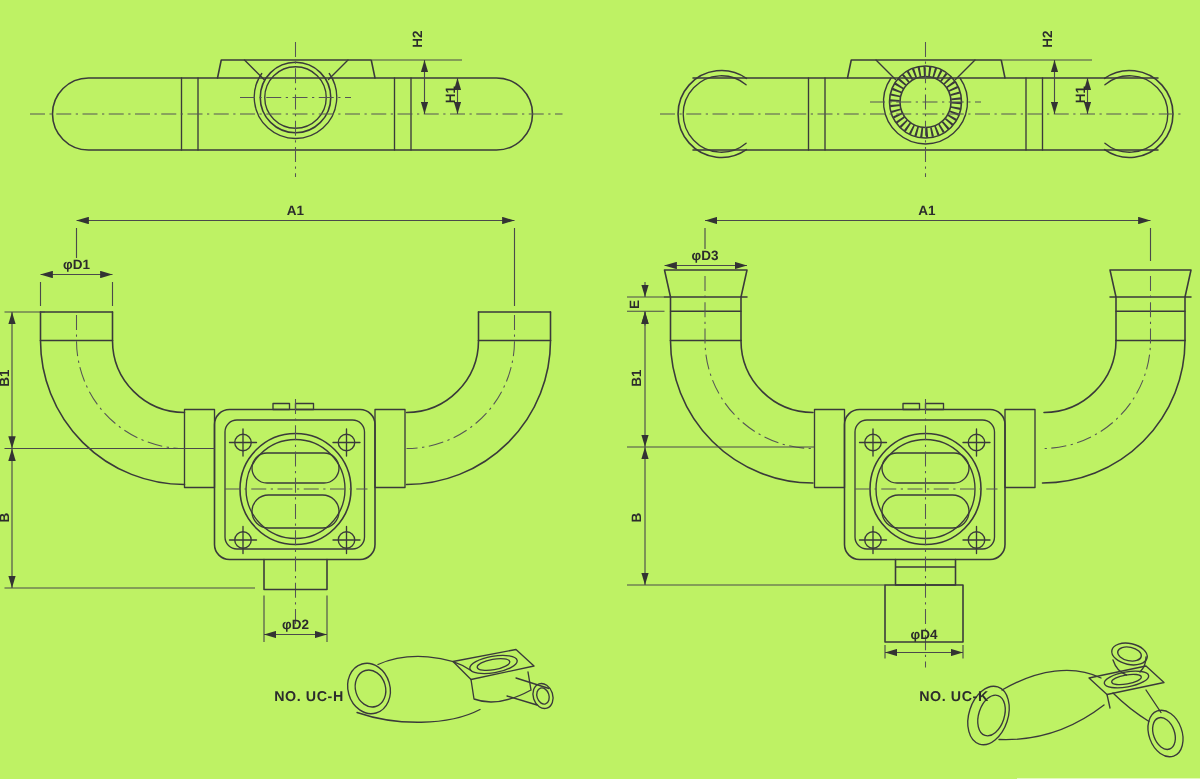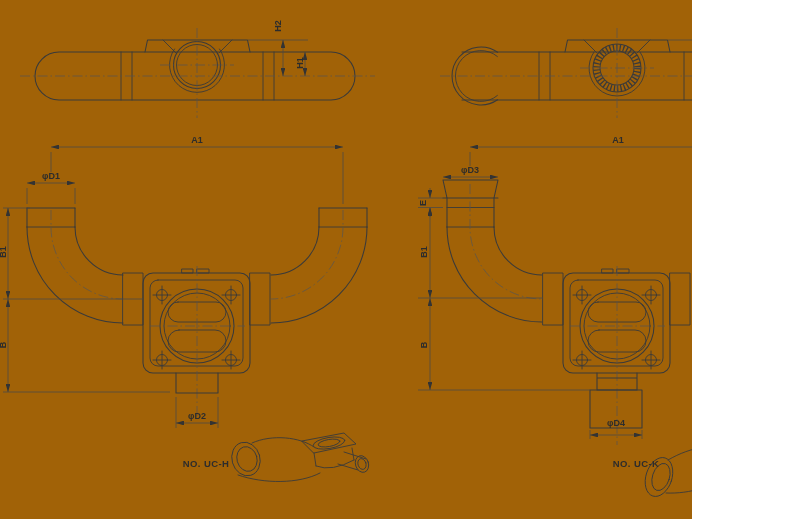--- a/index.html
+++ b/index.html
@@ -1,16 +1,16 @@
 <!DOCTYPE html>
 <html><head>
 <meta charset="utf-8">
 <style>
   html,body{margin:0;padding:0;background:#ffffff;}
-  .canvas{width:692px;height:519px;background:#a16207;position:relative;overflow:hidden;}
+  .canvas{width:800px;height:519px;background:#bef264;position:relative;overflow:hidden;}
   svg{display:block;}
   .ol{fill:none;stroke:#3a3a3a;stroke-width:1.05;stroke-linecap:round;stroke-linejoin:round;}
   .ol2{fill:none;stroke:#3a3a3a;stroke-width:.9;stroke-linecap:round;stroke-linejoin:round;}
   .tl{fill:none;stroke:#4a4a4a;stroke-width:.75;}
   .cl{fill:none;stroke:#555555;stroke-width:.7;stroke-dasharray:10 3 1.5 3;}
   .hr{fill:none;stroke:#3a3a3a;stroke-width:6.5;stroke-dasharray:1.3 2.1;}
   .dt{font-family:"Liberation Sans",sans-serif;font-size:9px;font-weight:600;fill:#2c2c2c;}
   .pn{font-family:"Liberation Sans",sans-serif;font-size:9.5px;font-weight:600;fill:#2c2c2c;letter-spacing:.4px;}
 </style>
 </head>

